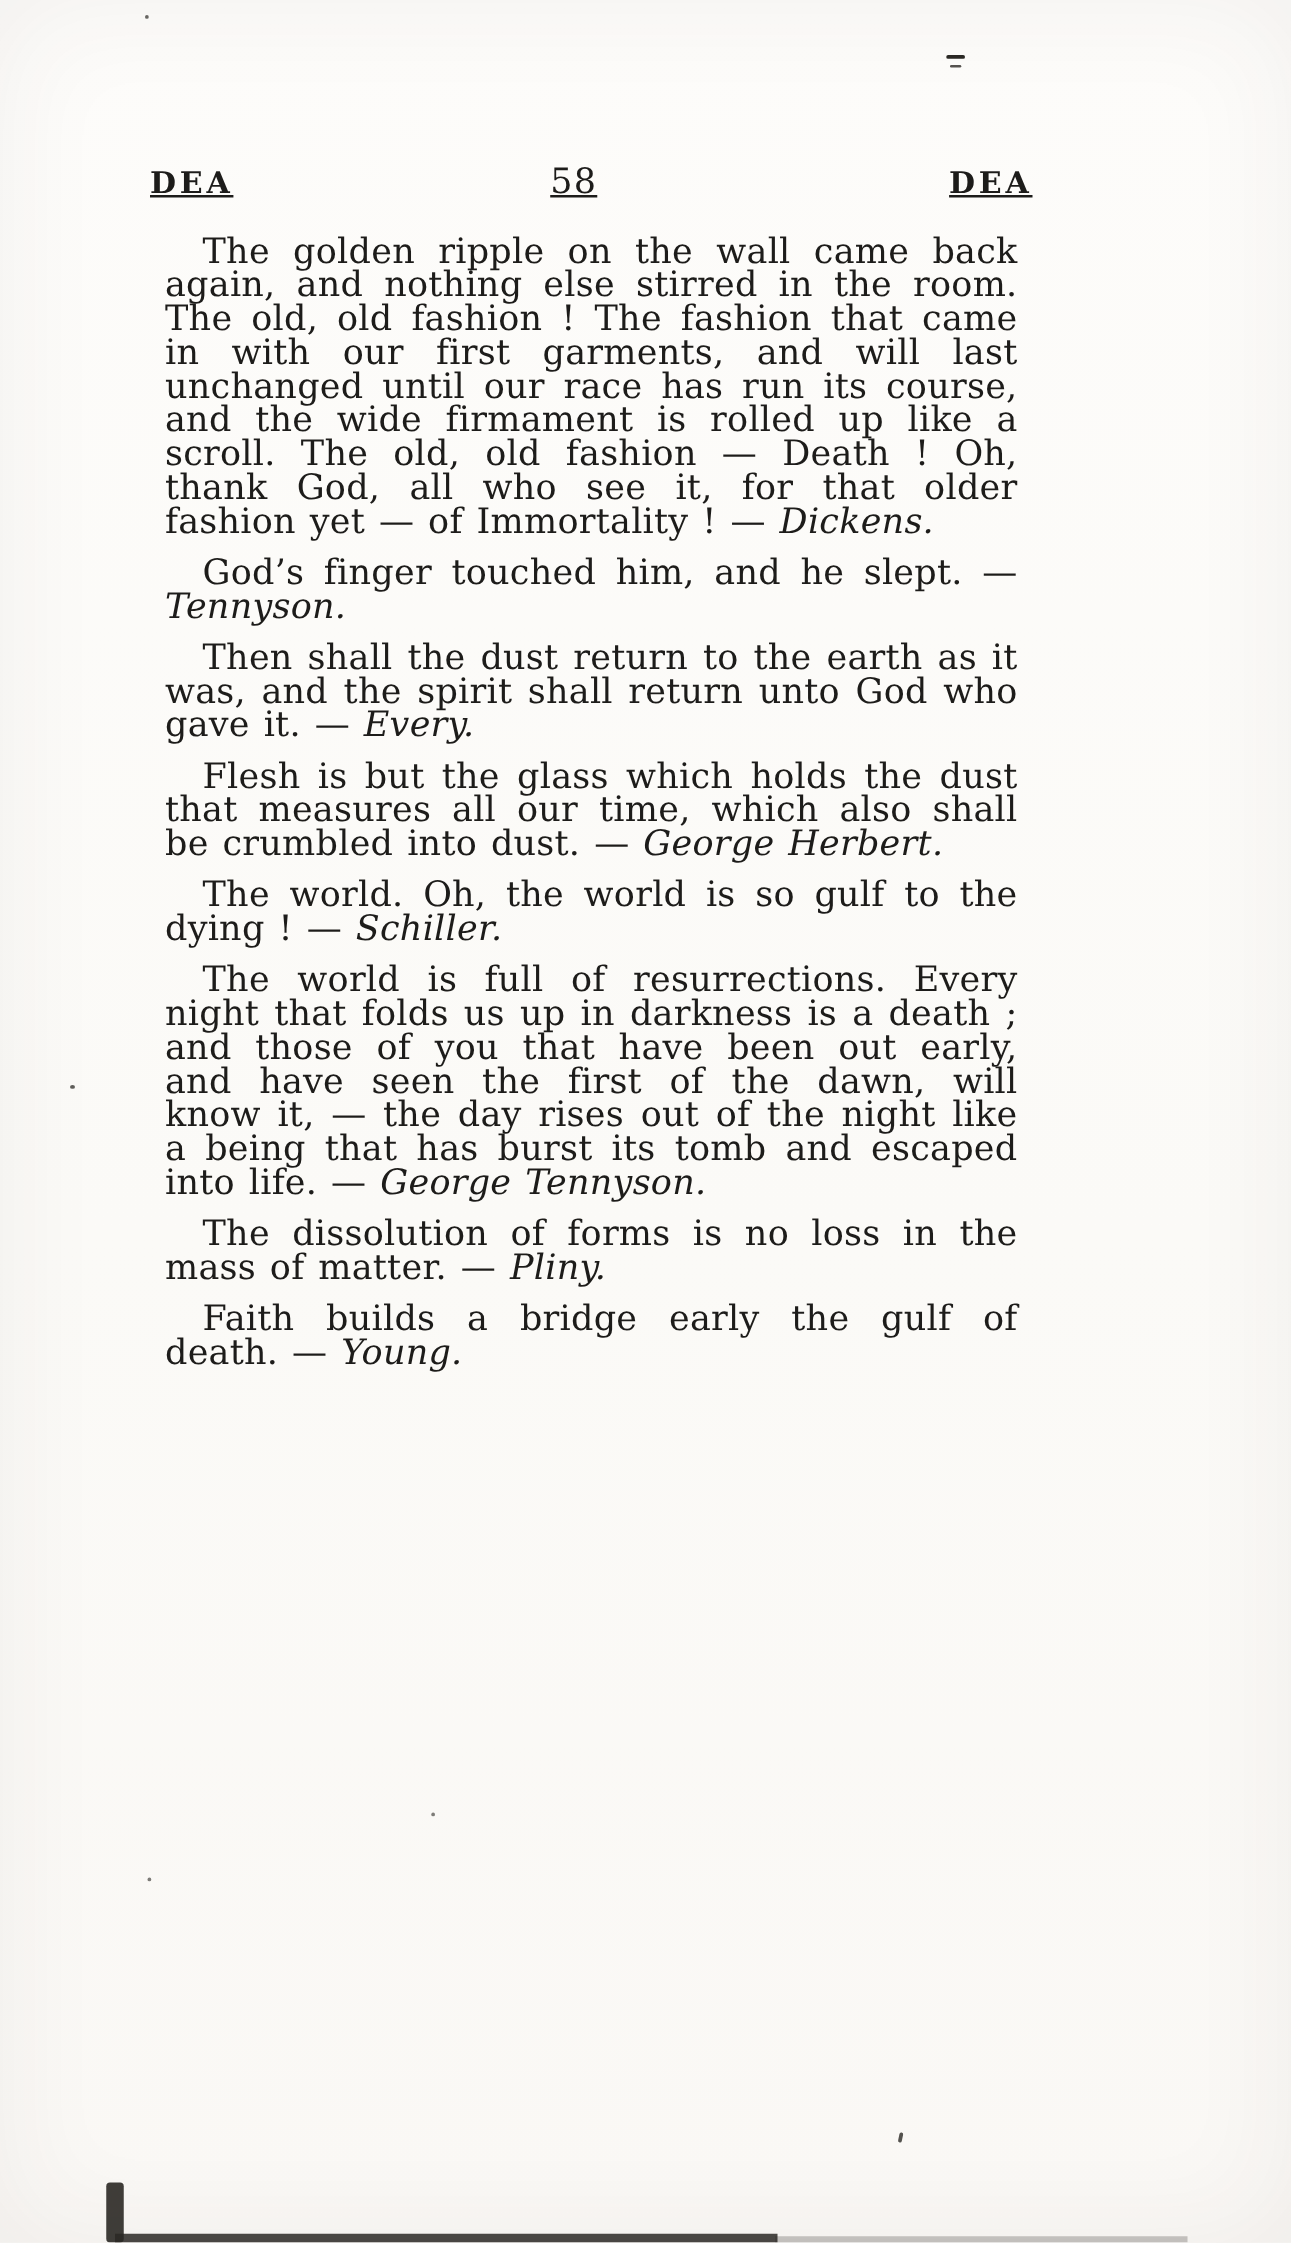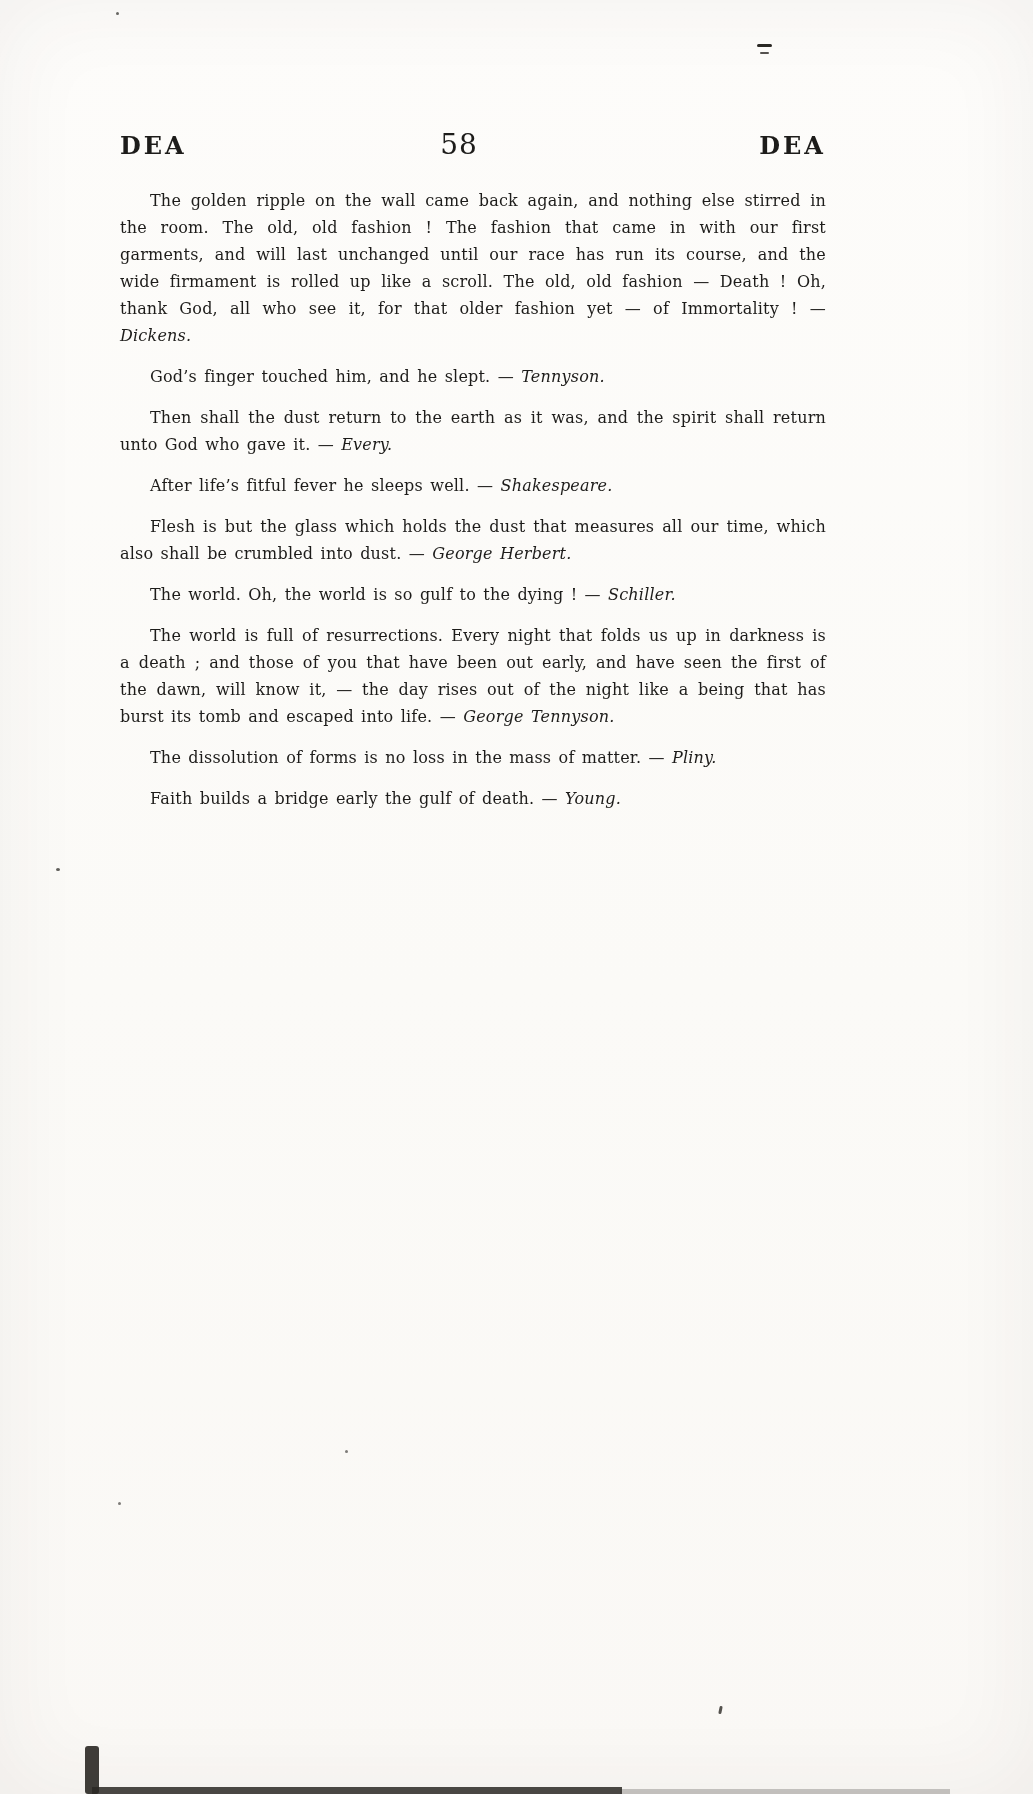--- a/index.html
+++ b/index.html
@@ -27,37 +27,38 @@
     top: 128px;
     width: 706px;
     color: #1d1c1a;
   }
   .running-head {
     display: grid;
     grid-template-columns: 1fr auto 1fr;
     align-items: baseline;
     font-size: 24px;
     margin-bottom: 26px;
+    text-decoration: underline;
   }
   .running-head .guide {
     font-weight: bold;
     letter-spacing: 3px;
   }
   .running-head .guide.right {
     text-align: right;
   }
   .running-head .folio {
     font-size: 28px;
     letter-spacing: 1px;
     transform: translateX(-14px);
   }
   .quote {
-    margin: 0;
+    margin: 12px;
     margin-top: 14px;
-    font-size: 16px;
+    font-size: 28px;
     line-height: 27px;
     text-align: justify;
     text-indent: 30px;
     letter-spacing: 0.2px;
     word-spacing: 2px;
   }
   .quote:first-of-type {
     margin-top: 0;
   }
   .author {
@@ -104,25 +105,20 @@
       <span class="author">Tennyson.</span>
     </p>
 
     <p class="quote">
       <span>Then shall the dust return to the earth as it was, and the spirit shall return unto God who gave it.</span>
       <span class="dash">—</span>
       <span class="author">Every.</span>
     </p>
 
 
-    <p class="quote">
-      <span>After life’s fitful fever he sleeps well.</span>
-      <span class="dash">—</span>
-      <span class="author">Shakespeare.</span>
-    </p>
 
     <p class="quote">
       <span>Flesh is but the glass which holds the dust that measures all our time, which also shall be crumbled into dust.</span>
       <span class="dash">—</span>
       <span class="author">George Herbert.</span>
     </p>
 
 
     <p class="quote">
       <span>The world. Oh, the world is so gulf to the dying ! </span>

